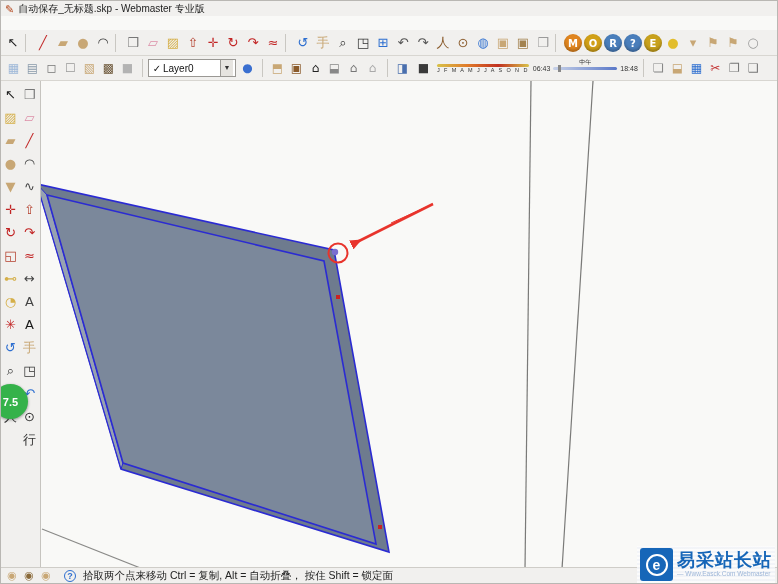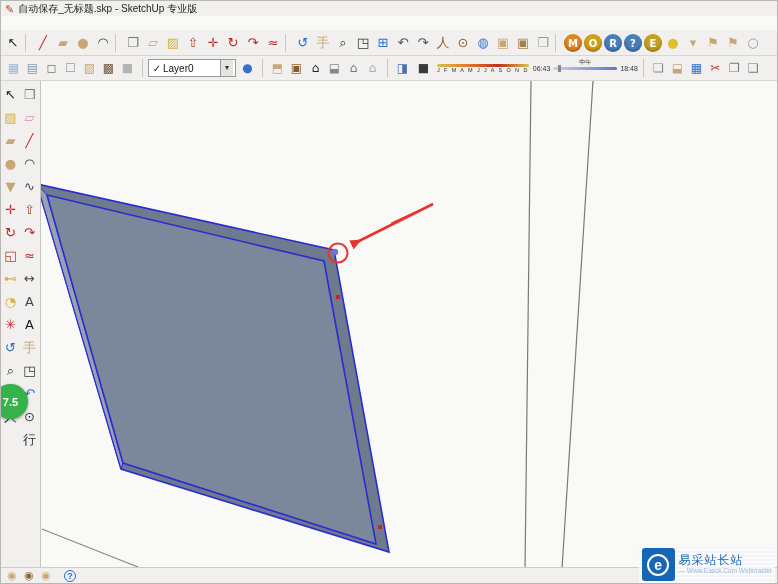--- a/index.html
+++ b/index.html
@@ -76,31 +76,31 @@
   .status-msg{white-space:nowrap;}
   
   .watermark{position:absolute;right:2px;bottom:0;z-index:9;display:flex;align-items:center;
     gap:4px;padding:2px 3px;
     background:repeating-linear-gradient(0deg,rgba(252,252,252,.92) 0 2px,rgba(242,244,248,.92) 2px 4px);}
   .wm-logo{width:33px;height:33px;background:var(--watermark-blue,#1666b8);border-radius:3px;
     display:flex;align-items:center;justify-content:center;}
   .wm-logo i{font-style:normal;color:#fff;border:2px solid #fff;border-radius:50%;
     width:22px;height:22px;line-height:19px;text-align:center;font-size:14px;font-weight:bold;}
   .wm-text{display:flex;flex-direction:column;line-height:1;}
-  .wm-title{color:var(--watermark-blue,#1666b8);font-size:12px;font-weight:normal;letter-spacing:1px;}
+  .wm-title{color:var(--watermark-blue,#1666b8);font-size:18px;font-weight:bold;letter-spacing:1px;}
   .wm-sub{color:#9db6d8;font-size:6.5px;margin-top:2px;}
 </style>
 </head>
 <body>
 
 <div class="app">
 
   <div class="titlebar">
     <span class="app-ic">✎</span>
-    <span>自动保存_无标题.skp - SketchUp 专业版</span>
+    <span>自动保存_无标题.skp - Webmaster 专业版</span>
   </div>
 
 
   <div class="toolbar row1">
 
       <span class="tbtn" style="color: rgb(26, 26, 26);"><i class="g">↖</i></span>
 
       <span class="tsep"><i class="g"></i></span>
 
       <span class="tbtn" style="color: rgb(194, 42, 42);"><i class="g">╱</i></span>
@@ -357,20 +357,21 @@
     <span style="display:flex;gap:3px">
 
         <span class="sbtn" style="color: rgb(200, 167, 117);"><i class="g">◉</i></span>
 
         <span class="sbtn" style="color: rgb(138, 106, 58);"><i class="g">◉</i></span>
 
         <span class="sbtn" style="color: rgb(200, 167, 117);"><i class="g">◉</i></span>
 
     </span>
     <span class="help-badge">?</span>
+    <span class="status-msg">拾取两个点来移动 Ctrl = 复制, Alt = 自动折叠， 按住 Shift = 锁定面</span>
   </div>
 
   <div class="watermark">
     <span class="wm-logo">
       <i>e</i>
     </span>
     <span class="wm-text">
       <span class="wm-title">易采站长站</span>
       <span class="wm-sub">— Www.Easck.Com Webmaster</span>
     </span>

